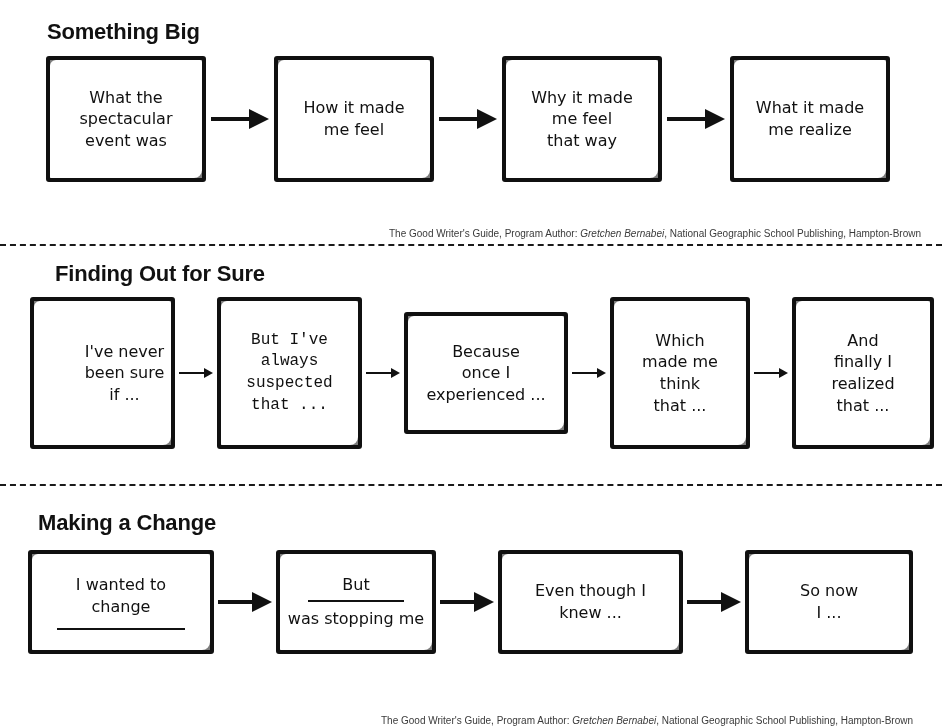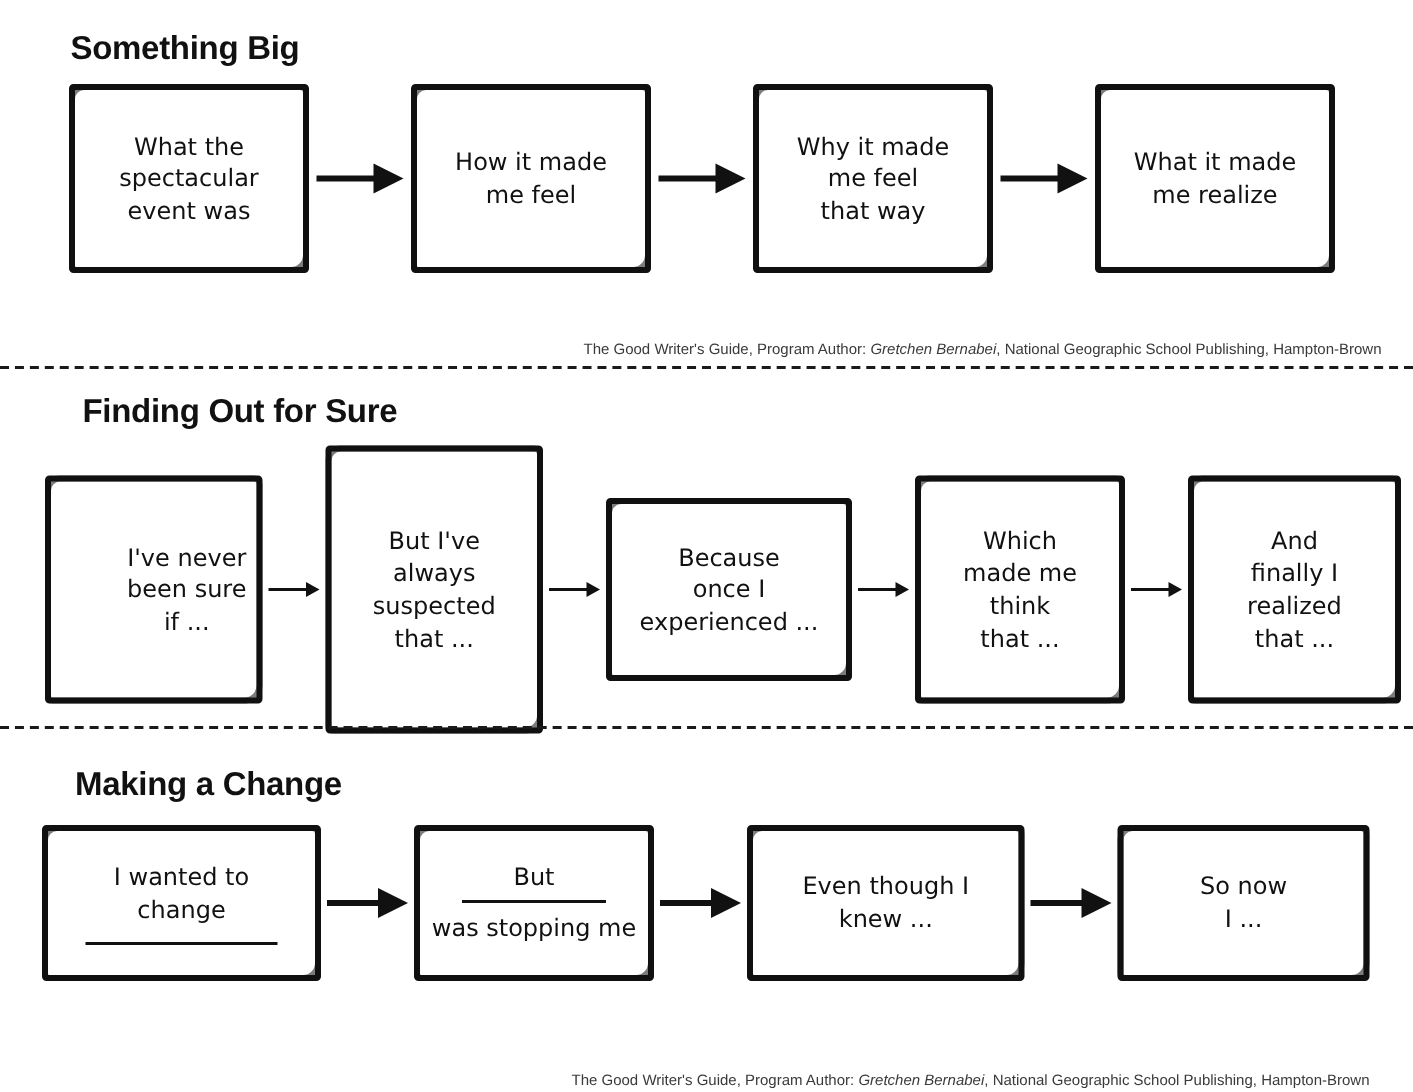--- a/index.html
+++ b/index.html
@@ -26,21 +26,21 @@
   .section-title{
     position:absolute;
     font-family:"Liberation Sans", sans-serif;
     font-weight:bold;
     color:#111111;
     letter-spacing:-0.2px;
     white-space:nowrap;
   }
   #title-0{left:47px;top:19px;font-size:22px;}
   #title-1{left:55px;top:16px;font-size:22px;}
-  #title-2{left:38px;top:25px;font-size:22px;margin-left:12px;}
+  #title-2{left:38px;top:25px;font-size:22px;}
 
   
   .flow{position:absolute;display:flex;align-items:center;}
   #flow-0{left:46px;top:56px;}
   #flow-1{left:30px;top:52px;}
   #flow-2{left:28px;top:65px;}
 
   
   .box{
     position:relative;
@@ -184,21 +184,21 @@
 if ...</span>
       </div>
 
       <div class="arrow" style="width:42px;height:34px;">
         <svg width="36" height="18" viewBox="0 0 36 18" aria-hidden="true">
           <line x1="1" y1="9" x2="28" y2="9" stroke="#111111" stroke-width="2"></line>
           <polygon points="26,4 35,9 26,14" fill="#111111"></polygon>
         </svg>
       </div>
 
-      <div class="box" style="width:145px;height:192px;">
+      <div class="box" style="width:145px;height:152px;font-family:Liberation Mono, monospace;">
         <span class="txt">But I've
 always
 suspected
 that ...</span>
       </div>
 
       <div class="arrow" style="width:42px;height:34px;">
         <svg width="36" height="18" viewBox="0 0 36 18" aria-hidden="true">
           <line x1="1" y1="9" x2="28" y2="9" stroke="#111111" stroke-width="2"></line>
           <polygon points="26,4 35,9 26,14" fill="#111111"></polygon>

